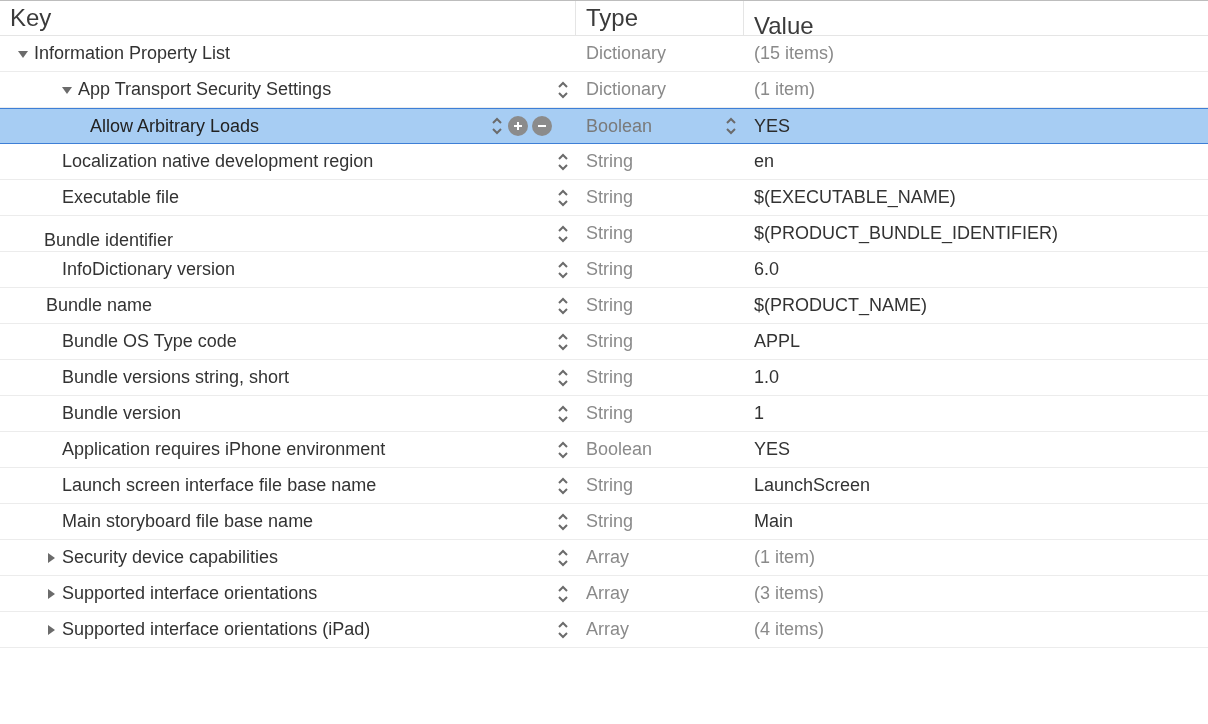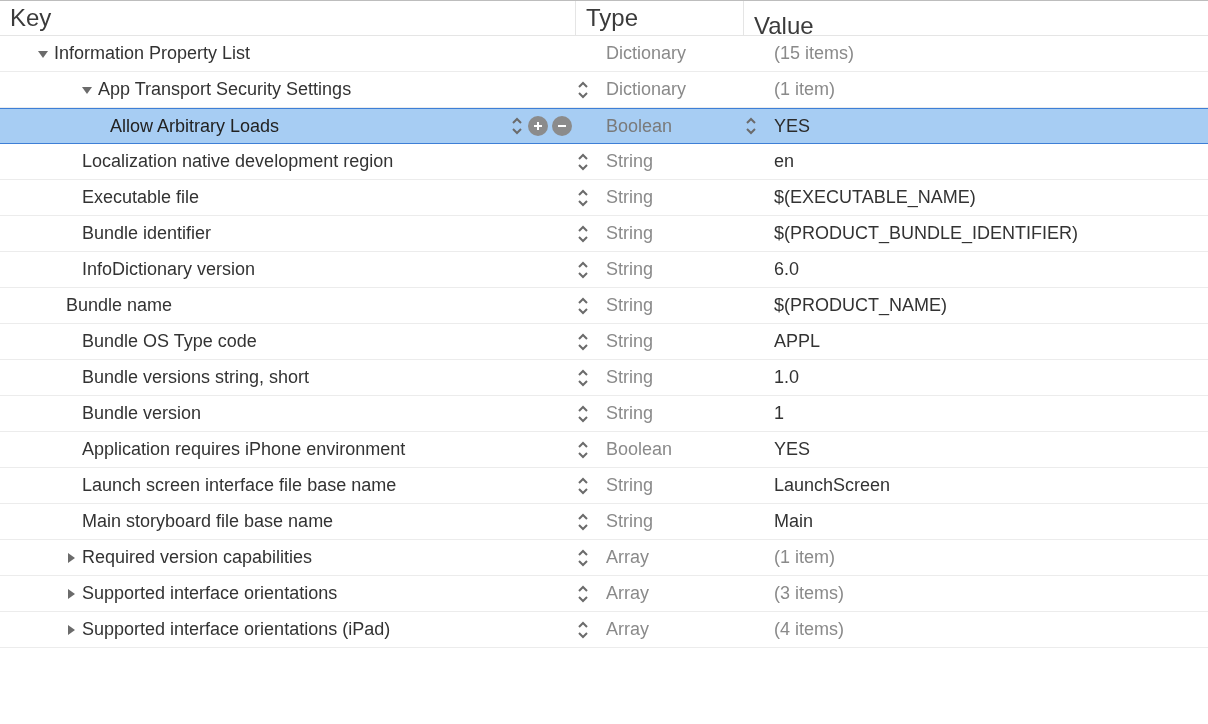--- a/index.html
+++ b/index.html
@@ -47,21 +47,20 @@
   }
   .cell {
     display: flex;
     align-items: center;
     padding: 0 10px;
   }
   .key-cell {
     width: 576px;
     position: relative;
     padding-left: 0;
-    margin-left: 20px;
   }
   .type-cell {
     width: 168px;
     color: #8a8a8a;
     position: relative;
   }
   .row.selected .type-cell { color: #7a7a7a; }
   .value-cell {
     flex: 1;
     color: #333;
@@ -256,21 +255,21 @@
         </div>
         <div class="cell type-cell">
           <span>String</span>
         </div>
         <div class="cell value-cell">
           <span>$(EXECUTABLE_NAME)</span>
         </div>
       </div>
       <div class="row">
         <div class="cell key-cell">
-          <div class="key-content" style="padding-left: 44px;">
+          <div class="key-content" style="padding-left: 44px; flex-direction: column;">
             <span class="disclosure"></span>
             <span class="key-text">Bundle identifier</span>
           </div>
           <div class="stepper">
             <svg width="12" height="20" viewBox="0 0 12 20">
               <polyline points="2,7 6,3 10,7" fill="none" stroke="currentColor" stroke-width="2"></polyline>
               <polyline points="2,13 6,17 10,13" fill="none" stroke="currentColor" stroke-width="2"></polyline>
             </svg>
           </div>
         </div>
@@ -442,21 +441,21 @@
         </div>
       </div>
       <div class="row">
         <div class="cell key-cell">
           <div class="key-content" style="padding-left: 44px;">
             <span class="disclosure">
               <svg width="12" height="12" viewBox="0 0 12 12">
                 <polygon points="3,1 10,6 3,11" fill="currentColor"></polygon>
               </svg>
             </span>
-            <span class="key-text">Required version capabilities</span>
+            <span class="key-text">Security device capabilities</span>
           </div>
           <div class="stepper">
             <svg width="12" height="20" viewBox="0 0 12 20">
               <polyline points="2,7 6,3 10,7" fill="none" stroke="currentColor" stroke-width="2"></polyline>
               <polyline points="2,13 6,17 10,13" fill="none" stroke="currentColor" stroke-width="2"></polyline>
             </svg>
           </div>
         </div>
         <div class="cell type-cell">
           <span>Array</span>

